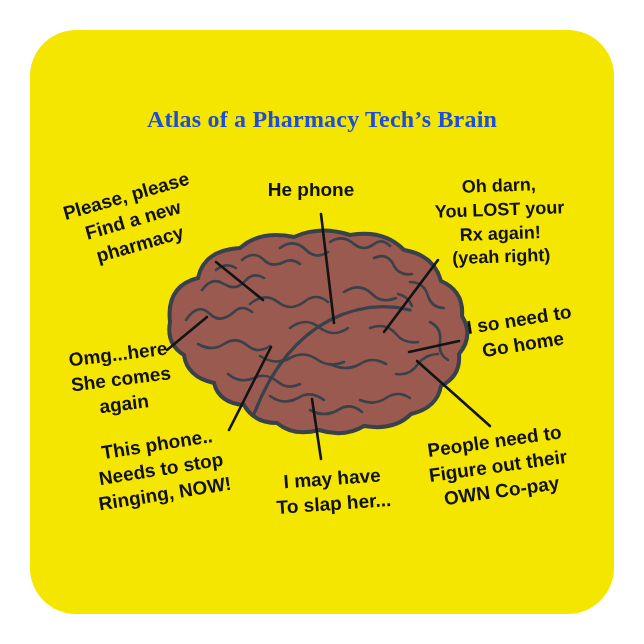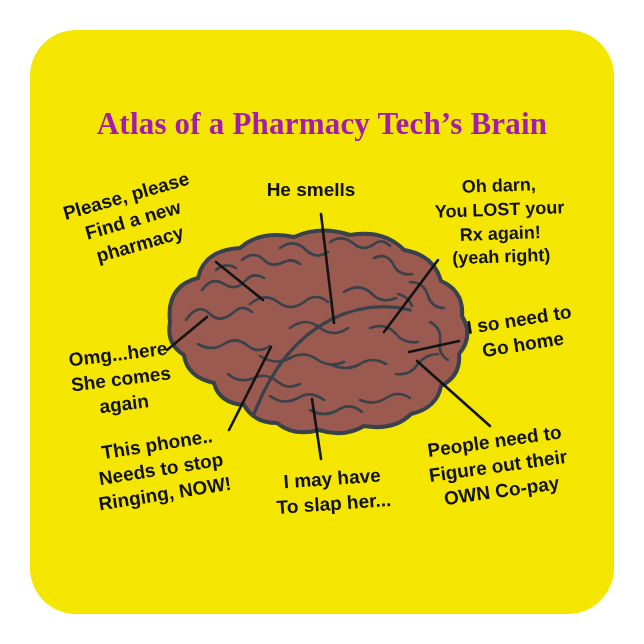--- a/index.html
+++ b/index.html
@@ -11,22 +11,22 @@
   .canvas{position:relative;width:644px;height:644px;background:#ffffff;}
   .sticker{
     position:absolute;left:30px;top:30px;width:584px;height:584px;
     background:var(--sticker-bg,#f5e600);
     border-radius:46px;
   }
   .title{
     position:absolute;left:0;right:0;top:106px;margin:0;
     text-align:center;
     font-family:"Liberation Serif","DejaVu Serif",serif;
-    font-weight:bold;font-size:31px;
-    color:#a21caf;letter-spacing:0.2px;
+    font-weight:bold;font-size:24px;
+    color:#1d4ed8;letter-spacing:0.2px;
   }
   .brain-svg{position:absolute;left:158px;top:224px;width:318px;height:222px;}
   .pointers{position:absolute;left:0;top:0;width:644px;height:644px;pointer-events:none;}
   .label{
     position:absolute;
     font-weight:bold;font-size:19px;line-height:1.32;
     color:var(--text-color,#111111);
     text-align:center;white-space:nowrap;
     transform-origin:center;
   }
@@ -97,21 +97,21 @@
     </g>
   </svg>
 
   <div class="label lbl1">
     <span>Please, please</span>
     <span>Find a new</span>
     <span>pharmacy</span>
   </div>
 
   <div class="label lbl2">
-    <span>He smells</span>
+    <span>He phone</span>
   </div>
 
   <div class="label lbl3">
     <span>Oh darn,</span>
     <span>You LOST your</span>
     <span>Rx again!</span>
     <span>(yeah right)</span>
   </div>
 
   <div class="label lbl4">

